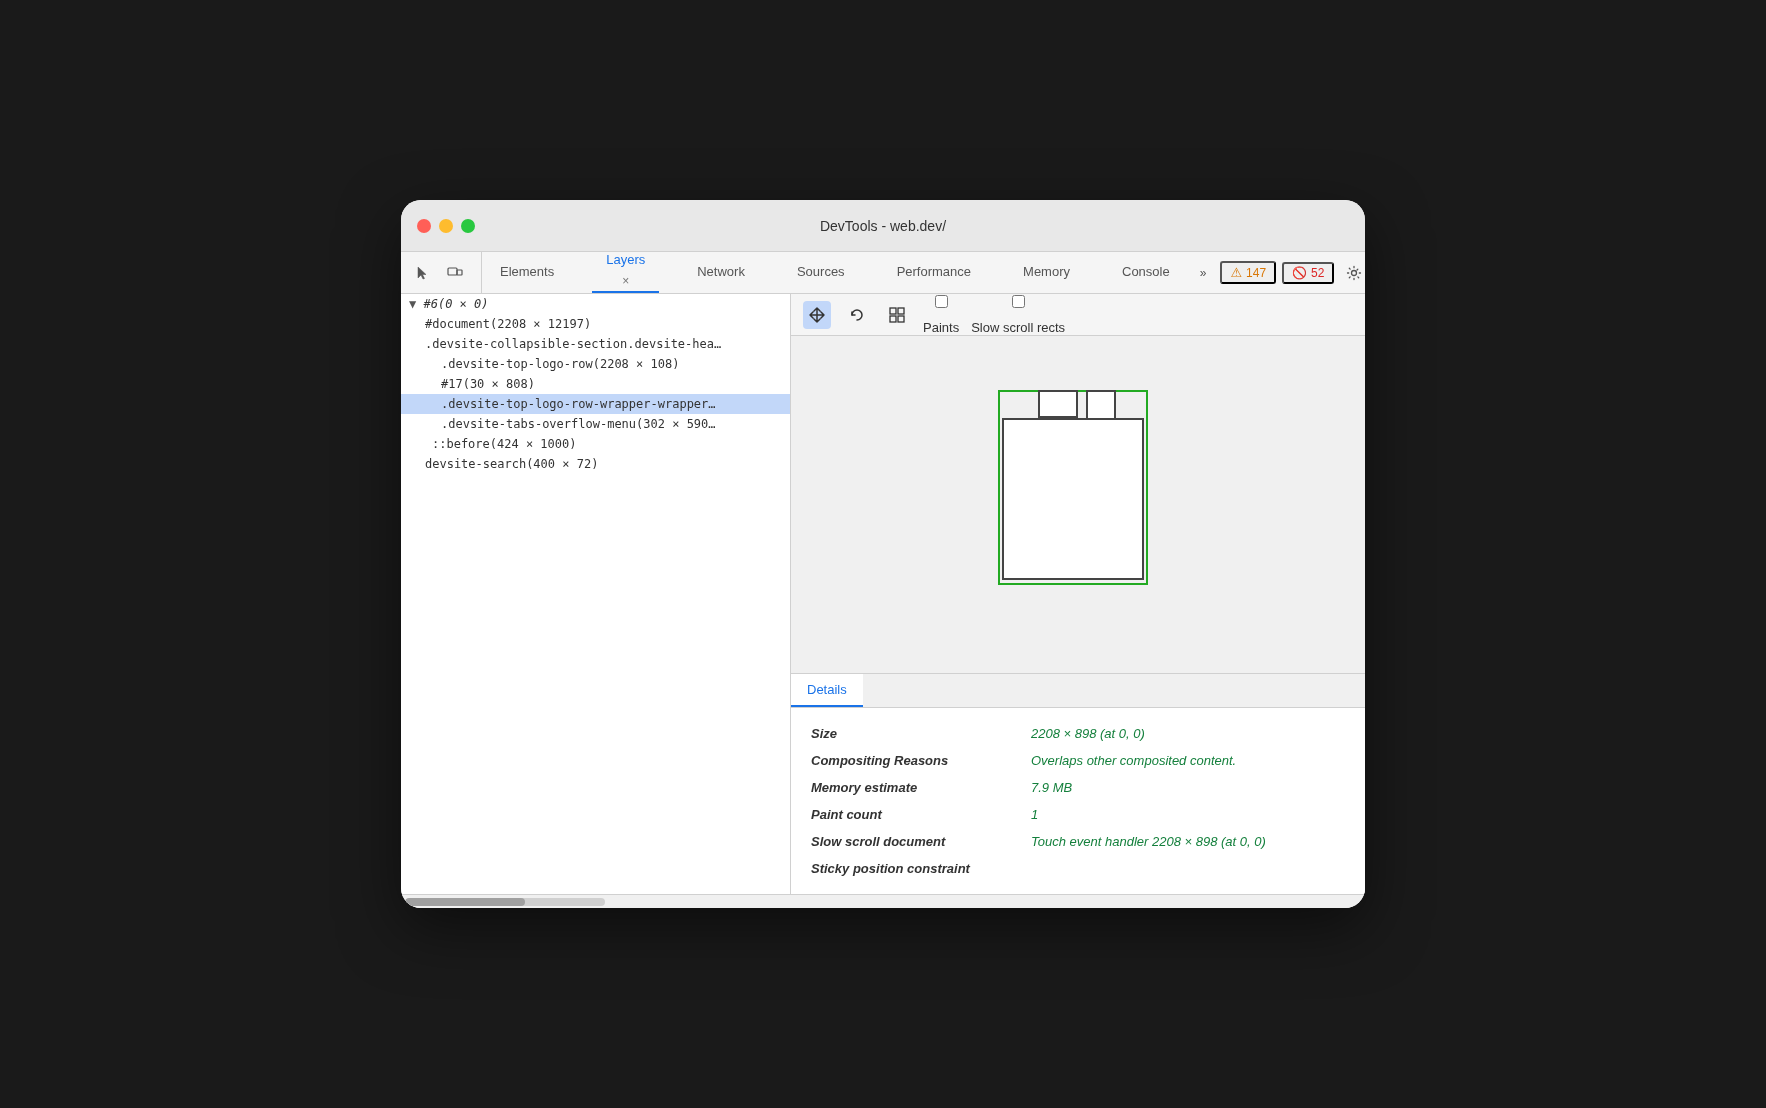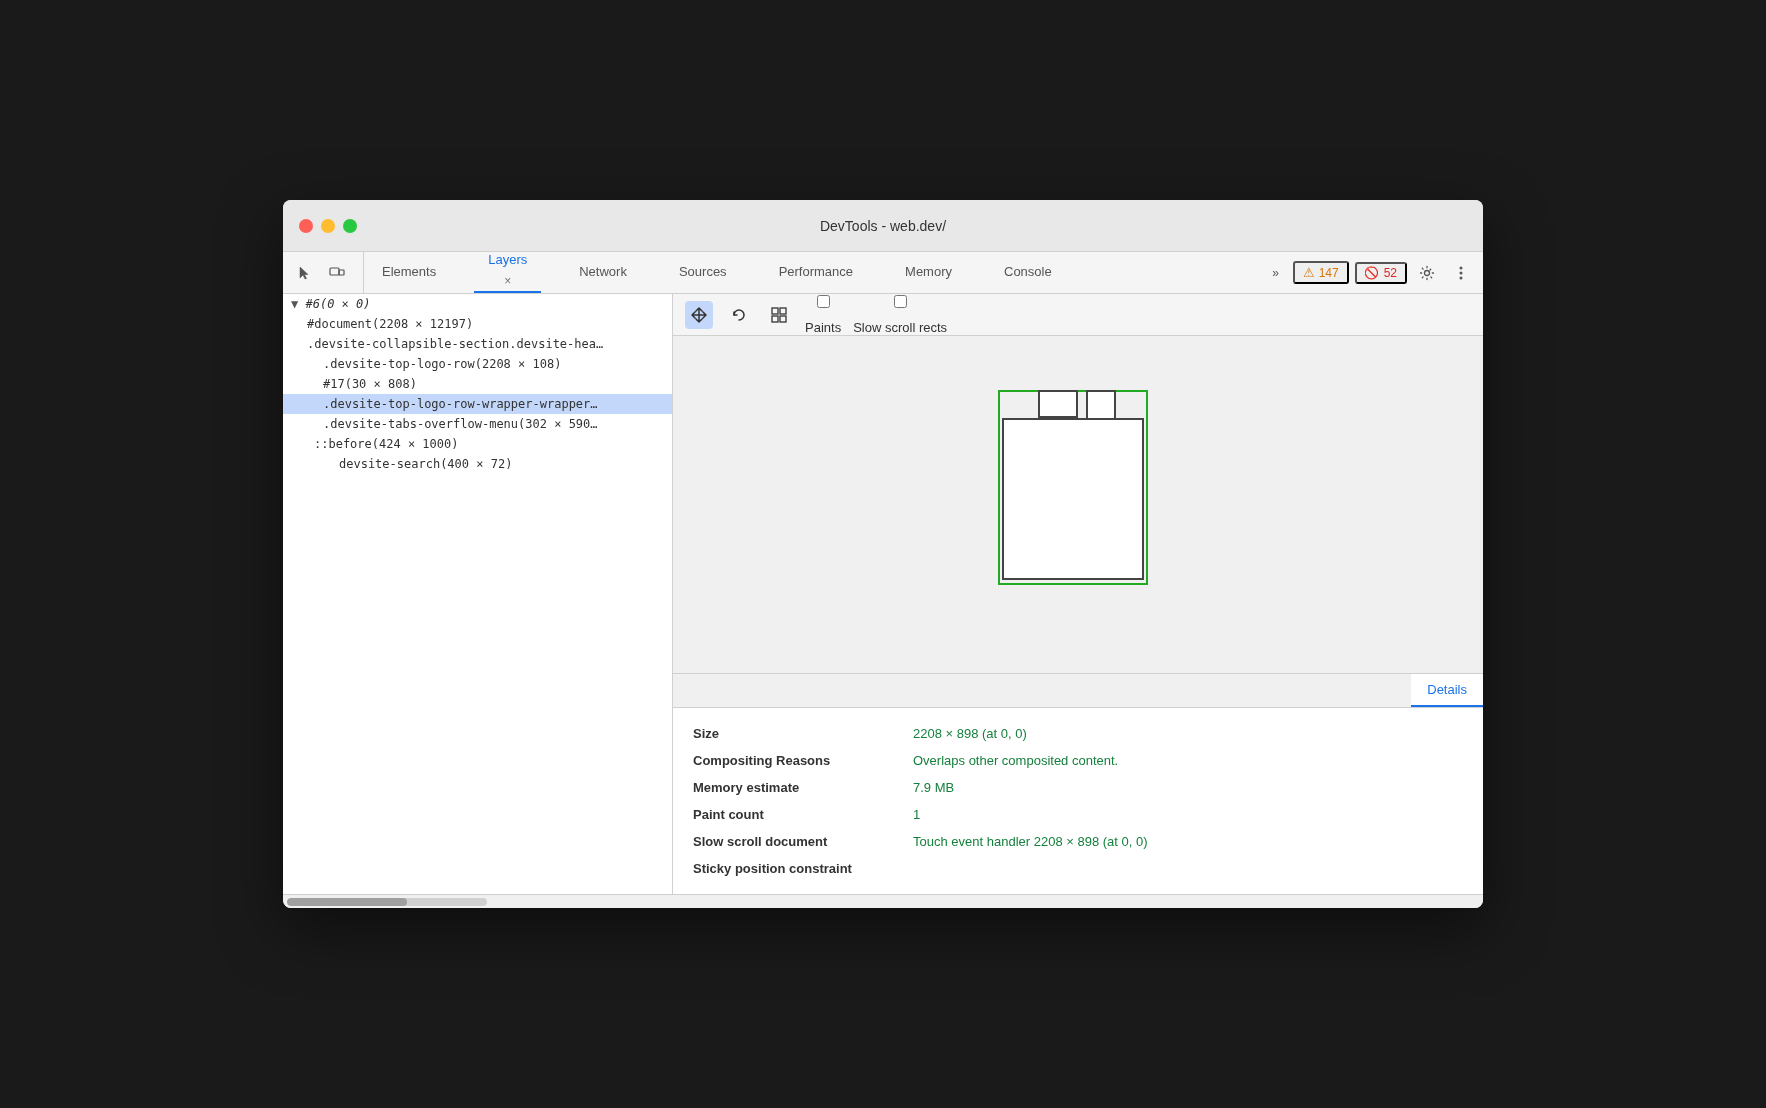--- a/index.html
+++ b/index.html
@@ -5,23 +5,23 @@
     * { box-sizing: border-box; margin: 0; padding: 0; }
     body {
       background: #1a1a1a;
       display: flex;
       justify-content: center;
       align-items: center;
       min-height: 100vh;
       font-family: -apple-system, BlinkMacSystemFont, 'Helvetica Neue', Arial, sans-serif;
     }
     .window {
-      width: 1200px;
+      width: 964px;
       background: #f0f0f0;
-      border-radius: 8px;
+      border-radius: 20px;
       box-shadow: 0 20px 60px rgba(0,0,0,0.5);
       overflow: hidden;
     }
     .titlebar {
       background: #e8e8e8;
       height: 52px;
       display: flex;
       align-items: center;
       padding: 0 16px;
       border-bottom: 1px solid #d0d0d0;
@@ -234,21 +234,20 @@
     }
     .details-panel {
       border-top: 1px solid #d0d0d0;
       background: #fff;
       min-height: 220px;
     }
     .details-tabs {
       display: flex;
       border-bottom: 1px solid #d0d0d0;
       background: #f0f0f0;
-      justify-content: flex-end;
     }
     .details-tab {
       padding: 8px 16px;
       font-size: 13px;
       color: #555;
       cursor: pointer;
       border-bottom: 2px solid transparent;
     }
     .details-tab.active {
       color: #1a73e8;
@@ -256,20 +255,21 @@
       background: #fff;
     }
     .details-content {
       padding: 12px 20px;
     }
     .detail-row {
       display: flex;
       align-items: flex-start;
       padding: 6px 0;
       font-size: 13px;
+      font-style: italic;
     }
     .detail-label {
       font-weight: 600;
       color: #333;
       width: 220px;
       flex-shrink: 0;
     }
     .detail-value {
       color: #15803d;
     }
@@ -394,21 +394,21 @@
       </div>
       <div class="layer-item level2 selected" style="padding-left:40px;">
         <span>.devsite-top-logo-row-wrapper-wrapper…</span>
       </div>
       <div class="layer-item level2" style="padding-left:40px;">
         <span>.devsite-tabs-overflow-menu(302 × 590…</span>
       </div>
       <div class="layer-item level2" style="padding-left:31px;">
         <span>::before(424 × 1000)</span>
       </div>
-      <div class="layer-item level2" style="padding-left:56px;">
+      <div class="layer-item level2" style="padding-left:24px;">
         <span>devsite-search(400 × 72)</span>
       </div>
     </div>
 
     <div class="right-panel">
 
       <div class="canvas-toolbar">
         <button class="canvas-tool-btn active" title="Pan">
           <svg width="18" height="18" viewBox="0 0 18 18" fill="none">
             <path d="M9 2v14M2 9h14M9 2L6 5M9 2L12 5M9 16L6 13M9 16L12 13M2 9L5 6M2 9L5 12M16 9L13 6M16 9L13 12" stroke="#333" stroke-width="1.5" stroke-linecap="round"></path>

